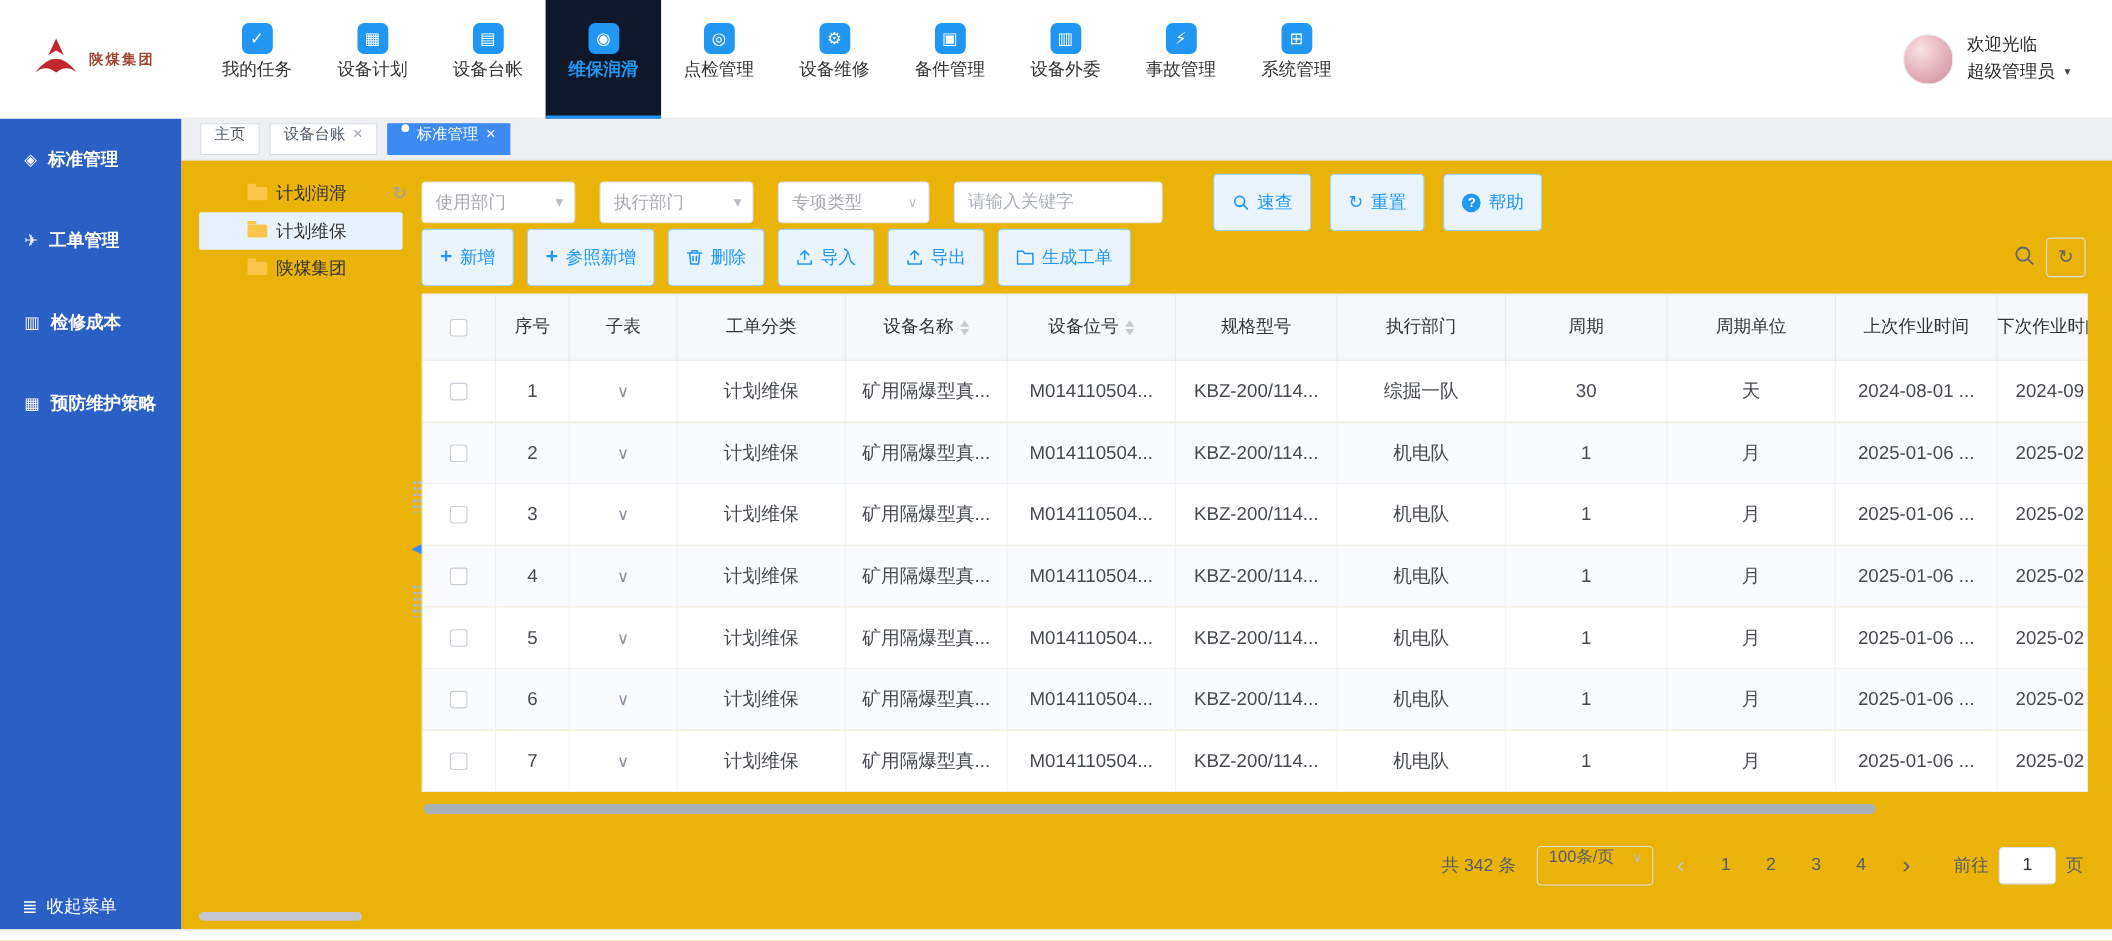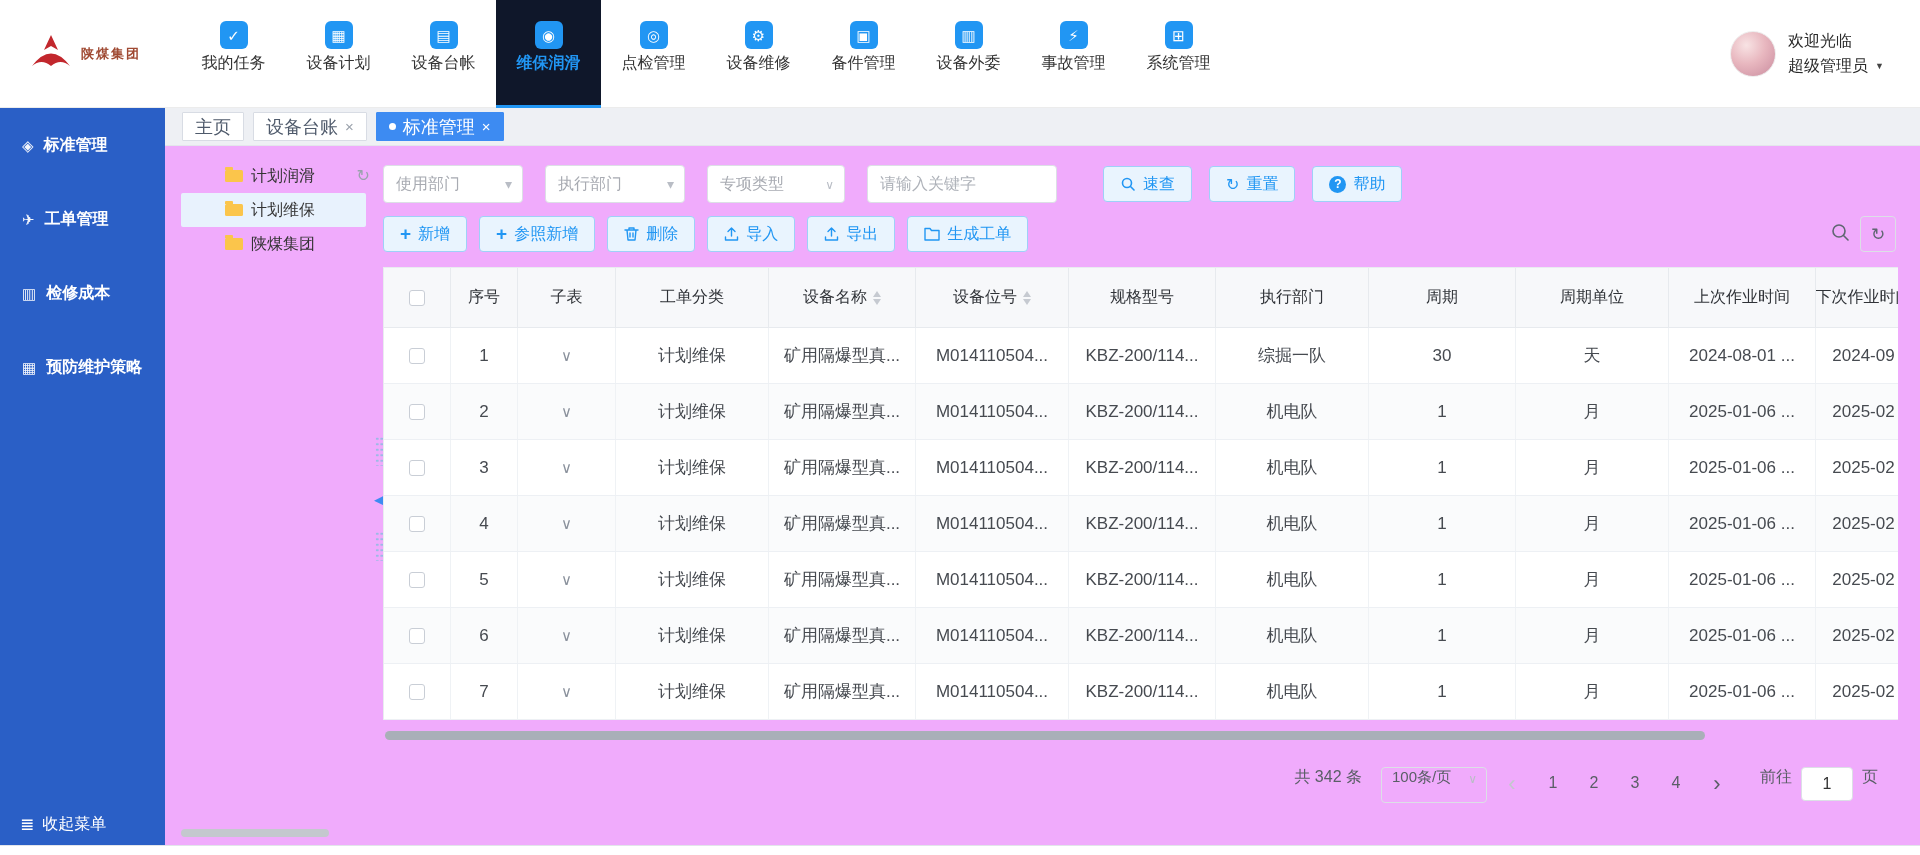--- a/index.html
+++ b/index.html
@@ -40,28 +40,28 @@
   .side-icon::before{content:"◈"}
   [data-icon="standard-icon"]::before{content:"◈"}
   [data-icon="workorder-icon"]::before{content:"✈"}
   [data-icon="cost-icon"]::before{content:"▥"}
   [data-icon="strategy-icon"]::before{content:"▦"}
   .collapse-menu{position:absolute;left:20px;bottom:10px;display:flex;align-items:center;gap:8px;color:#fff;font-size:16px;cursor:pointer}
   .collapse-icon::before{content:"≣";font-size:17px}
 
   
   .tabbar{position:absolute;left:165px;top:108px;right:0;height:38px;background:#eef0f4;border-bottom:1px solid #e3e6eb;display:flex;align-items:center;padding-left:17px;gap:9px}
-  .tab{height:29px;display:flex;align-items:center;gap:7px;padding:0 12px;background:#fff;border:1px solid #d8dce4;border-radius:1px;font-size:18px;color:#4f5a6b;cursor:pointer;white-space:nowrap}
+  .tab{height:29px;display:flex;align-items:flex-start;gap:7px;padding:0 12px;background:#fff;border:1px solid #d8dce4;border-radius:1px;font-size:14px;color:#4f5a6b;cursor:pointer;white-space:nowrap}
   .tab .close-icon::before{content:"×";font-size:15px;color:#9aa1ab}
   .tab.active{background:#3d8bf2;border-color:#3d8bf2;color:#fff}
   .tab.active .close-icon::before{color:#fff}
   .tab-dot{width:7px;height:7px;border-radius:50%;background:#fff}
 
   
-  .content{position:absolute;left:165px;top:146px;right:0;height:699px;background:#f0abfc}
+  .content{position:absolute;left:165px;top:146px;right:0;height:699px;background:#eab308}
 
   
   .tree{position:absolute;left:0;top:0;width:215px;height:100%;padding-top:13px}
   .tree-refresh{position:absolute;right:10px;top:20px;color:#9aa2ad;font-size:16px;cursor:pointer}
   .refresh-glyph::before{content:"↻"}
   .tree-item{height:34px;margin:0 14px 0 16px;display:flex;align-items:center;padding-left:44px;gap:8px;font-size:16px;color:#333;cursor:pointer;border-radius:2px;white-space:nowrap}
   .tree-item.active{background:#e8f2fd}
   .folder-icon{position:relative;width:18px;height:12px;background:#fbc54b;border-radius:1.5px;flex:none}
   .folder-icon::before{content:"";position:absolute;top:-3px;left:0;width:8px;height:3px;background:#fbc54b;border-radius:1px 1px 0 0}
   .tree-scrollbar{position:absolute;left:16px;bottom:8px;width:148px;height:8px;border-radius:4px;background:#c4c8ce;cursor:pointer}
@@ -73,21 +73,21 @@
 
   
   .main{position:absolute;left:218px;top:0;width:1515px;height:100%;overflow:hidden}
   .filter-row{position:absolute;top:19px;left:0;height:38px;display:flex;align-items:center}
   .f-select{width:140px;height:38px;border:1px solid #dcdfe6;border-radius:4px;background:#fff;display:flex;align-items:center;justify-content:space-between;padding:0 10px 0 12px;font-size:16px;color:#a8abb2;margin-right:22px;cursor:pointer;white-space:nowrap}
   .f-select.w2{width:138px}
   .caret-solid::before{content:"▾";color:#b9bdc5;font-size:14px}
   .caret-thin::before{content:"∨";color:#b9bdc5;font-size:12px}
   .f-input{width:190px;height:38px;border:1px solid #dcdfe6;border-radius:4px;padding:0 12px;font-size:16px;color:#333;outline:none;margin-right:46px;font-family:inherit}
   .f-input::placeholder{color:#aeb2b9}
-  .btn-light{height:36px;display:flex;align-items:center;gap:7px;padding:0 16px;background:#e9f4fe;border:1px solid #9ed0f8;border-radius:4px;color:#2196f3;font-size:16px;margin-right:17px;cursor:pointer;font-family:inherit;white-space:nowrap}
+  .btn-light{height:52px;display:flex;align-items:center;gap:7px;padding:0 16px;background:#e9f4fe;border:1px solid #9ed0f8;border-radius:4px;color:#2196f3;font-size:16px;margin-right:17px;cursor:pointer;font-family:inherit;white-space:nowrap}
   .help-glyph{width:17px;height:17px;border-radius:50%;background:#2196f3;color:#fff;font-size:12px;font-weight:700;display:flex;align-items:center;justify-content:center}
   .help-glyph::before{content:"?"}
   .plus-glyph::before{content:"+";font-size:19px;font-weight:600;line-height:1}
   .action-row{position:absolute;top:70px;left:0;height:36px;display:flex;align-items:center}
   .action-row .btn-light{margin-right:12px}
   .tool-search{position:absolute;top:76px;right:48px;display:flex;cursor:pointer}
   .tool-refresh{position:absolute;top:70px;right:2px;width:36px;height:36px;border:1px solid #dcdfe6;border-radius:4px;display:flex;align-items:center;justify-content:center;color:#5f6672;font-size:17px;cursor:pointer}
 
   
   .data-table{position:absolute;top:121px;left:0;width:1530px;border-left:1px solid #e9ecf0}
@@ -111,21 +111,21 @@
   .thead .th:nth-child(12){width:96px}
   .checkbox{width:16px;height:16px;border:1px solid #c9ced6;border-radius:3px;background:#fff;cursor:pointer}
   .chevron-down-icon::before{content:"∨";color:#8a919c;font-size:15px}
   .sort-icon{display:flex;flex-direction:column;align-items:center;gap:2px;cursor:pointer}
   .sort-icon i{display:block;width:0;height:0;border-left:4.5px solid transparent;border-right:4.5px solid transparent}
   .sort-icon .up{border-bottom:6px solid #c6cad1}
   .sort-icon .down{border-top:6px solid #c6cad1}
   .hscrollbar{position:absolute;top:585px;left:2px;width:1320px;height:9px;border-radius:5px;background:#a9afb8;cursor:pointer}
 
   
-  .pager{position:absolute;top:621px;left:0;right:20px;height:40px;display:flex;align-items:flex-start;justify-content:flex-end;gap:9px;font-size:16px;color:#5a5e66}
+  .pager{position:absolute;top:621px;left:0;right:4px;height:40px;display:flex;align-items:center;justify-content:flex-end;gap:9px;font-size:16px;color:#5a5e66}
   .pg-total{margin-right:10px;white-space:nowrap}
   .pg-size{width:106px;height:36px;border:1px solid #dcdfe6;border-radius:4px;display:flex;align-items:center;justify-content:space-between;padding:0 9px 16px 10px;font-size:15px;color:#5a5e66;cursor:pointer;white-space:nowrap}
   .pbtn{width:32px;height:34px;display:flex;align-items:center;justify-content:center;font-size:22px;cursor:pointer}
   .pbtn.prev{color:#c3c7cd}.pbtn.prev::before{content:"‹"}
   .pbtn.next{color:#5a5e66}.pbtn.next::before{content:"›"}
   .pnum{min-width:32px;height:32px;display:flex;align-items:center;justify-content:center;font-size:16px;border-radius:4px;cursor:pointer;color:#5a5e66;padding:0 4px}
   .pg-goto-label{margin-left:18px}
   .pg-goto-input{width:52px;height:34px;border:1px solid #dcdfe6;border-radius:4px;text-align:center;font-size:16px;color:#333;outline:none;font-family:inherit}
 
   .footer-strip{position:absolute;left:0;bottom:0;width:1920px;height:10px;background:#fff;border-top:1px solid #e2e5ea}

